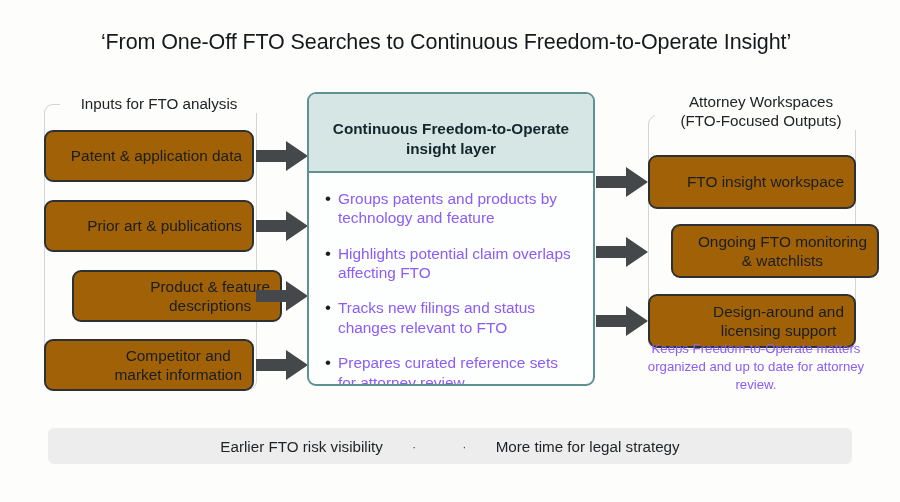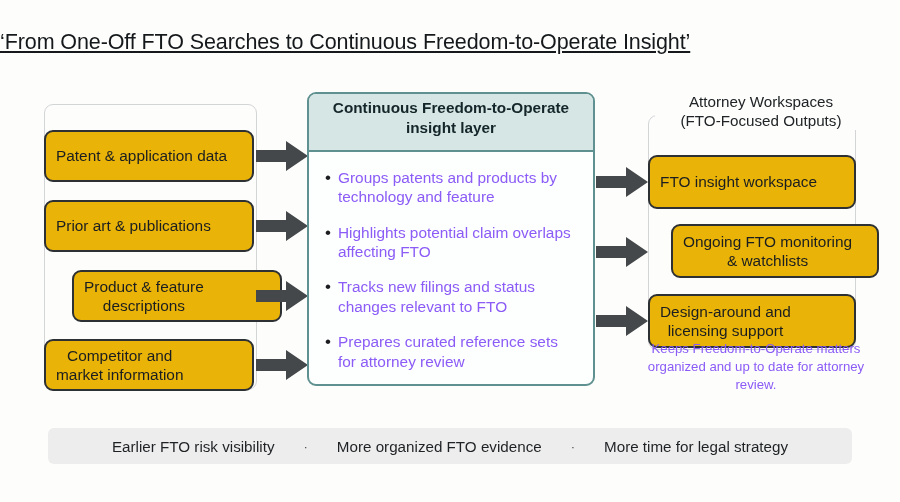--- a/index.html
+++ b/index.html
@@ -20,27 +20,26 @@
     width: 900px;
     height: 502px;
   }
 
   
   #title {
     position: absolute;
     left: 0;
     top: 30px;
     width: 892px;
-    text-align: left;
+    text-align: center;
     font-size: 21.5px;
     font-weight: 400;
     letter-spacing: -0.1px;
     color: #16191b;
     white-space: nowrap;
-    text-decoration: underline;
   }
 
   
   .group-bracket {
     position: absolute;
     border: 1.6px solid #d3d4d6;
     border-radius: 9px;
     box-sizing: border-box;
     background: transparent;
   }
@@ -56,26 +55,26 @@
   }
   .group-label.two-line {
     white-space: normal;
     line-height: 1.22;
   }
 
   
   .node {
     position: absolute;
     box-sizing: border-box;
-    background: #eab308;
+    background: #a16207;
     border: 2px solid #2e3133;
     border-radius: 9px;
     display: flex;
     align-items: center;
-    justify-content: flex-start;
+    justify-content: flex-end;
     text-align: center;
     font-size: 15.4px;
     line-height: 1.26;
     color: #1b1e20;
     padding: 6px 10px;
   }
 
   
   #center-panel {
     position: absolute;
@@ -92,21 +91,21 @@
   #center-header {
     box-sizing: border-box;
     width: 100%;
     background: #d6e6e4;
     border-bottom: 2px solid #5e918f;
     text-align: center;
     font-size: 15.3px;
     font-weight: bold;
     line-height: 1.3;
     color: #14262a;
-    padding: 4px 12px 12px;
+    padding: 25px 12px 12px;
   }
   #center-body {
     padding: 16px 14px 10px 16px;
   }
   .bullet-row {
     display: flex;
     align-items: flex-start;
     margin-bottom: 16px;
   }
   .bullet-row:last-child { margin-bottom: 0; }
@@ -170,20 +169,21 @@
   }
 </style>
 </head>
 <body>
 
 <div id="stage">
 
   <div id="title">‘From One-Off FTO Searches to Continuous Freedom-to-Operate Insight’</div>
 
   <div class="group-bracket" style="left:44px; top:104px; width:213px; height:286px;"></div>
+  <div class="group-label" style="left:60px; top:95px; width:180px;">Inputs for FTO analysis</div>
 
   <div class="node" style="left:44px; top:130px; width:210px; height:52px;">
     <span>Patent &amp; application data</span>
   </div>
   <div class="node" style="left:44px; top:200px; width:210px; height:52px;">
     <span>Prior art &amp; publications</span>
   </div>
   <div class="node" style="left:44px; top:270px; width:210px; height:52px; white-space:pre-line;margin-left:28px;">
     <span>Product &amp; feature
 descriptions</span>
@@ -271,18 +271,17 @@
   <div class="node" style="left:648px; top:294px; width:208px; height:54px; white-space:pre-line;">
     <span>Design-around and
 licensing support</span>
   </div>
 
   <div id="right-caption">Keeps Freedom-to-Operate matters organized and up to date for attorney review.</div>
 
   <div id="banner">
     <span class="banner-item">Earlier FTO risk visibility</span>
     <span class="banner-sep">·</span>
-    <span class="banner-item">More organized FTO evidence</span>
     <span class="banner-sep">·</span>
     <span class="banner-item">More time for legal strategy</span>
   </div>
 
 </div>
 
 </body></html>

